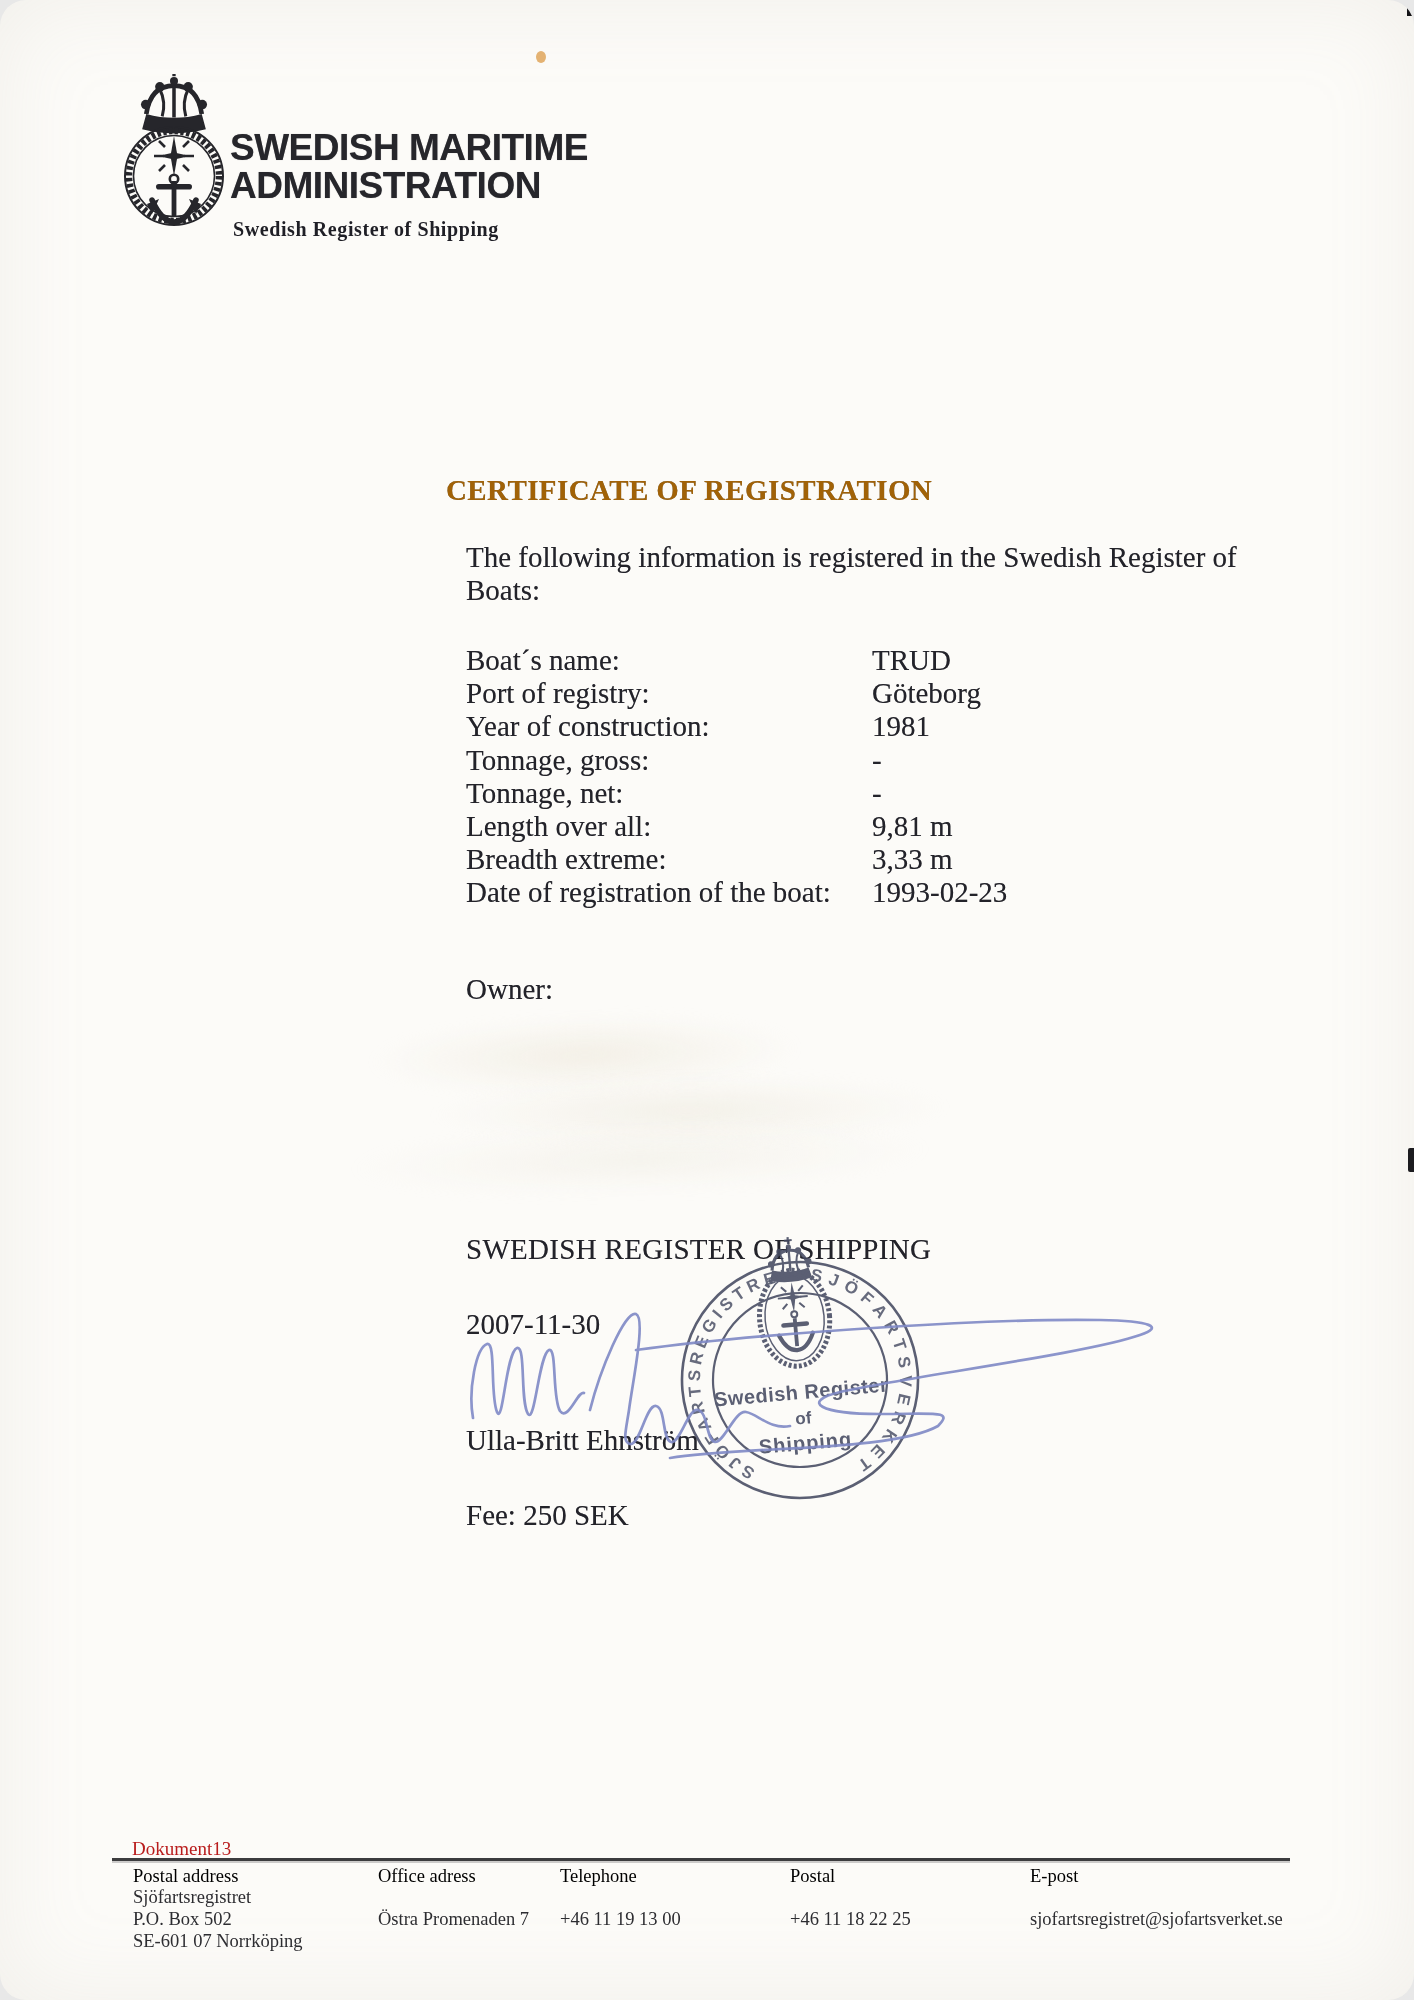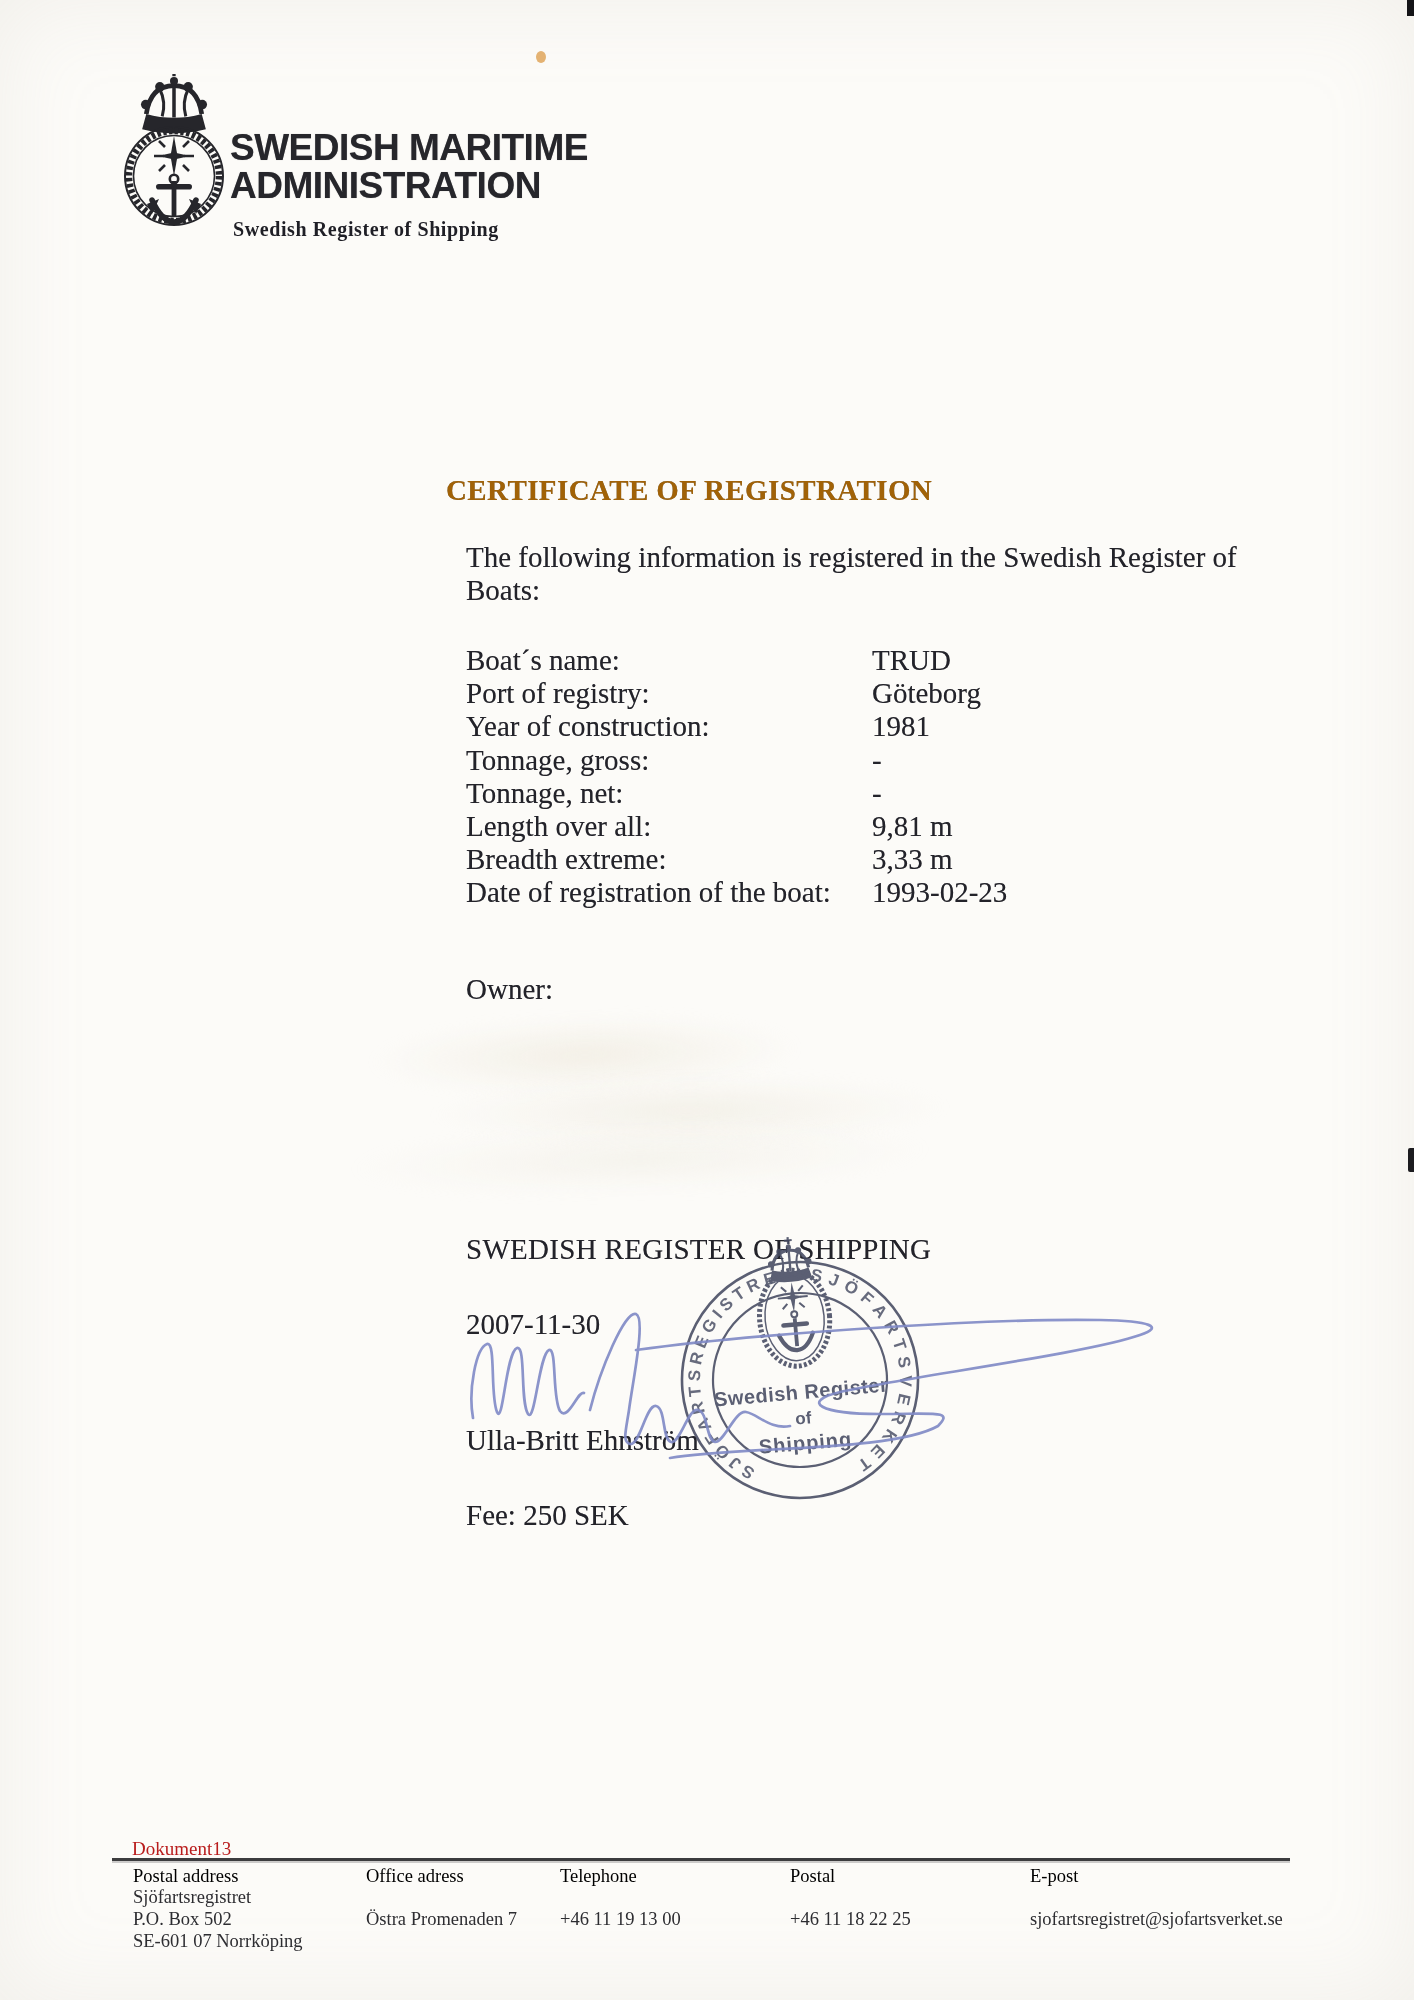--- a/index.html
+++ b/index.html
@@ -2,20 +2,21 @@
 <html><head>
 <meta charset="utf-8">
 <style>
   html,body{margin:0;padding:0;background:#e8e8e8;}
   #paper{
     position:relative;width:1414px;height:2000px;overflow:hidden;
     background:#fcfbf8;
     box-shadow:inset 0 0 90px rgba(175,170,155,0.14);
     font-family:"Liberation Serif", serif;
     color:#23232a;
+    border-radius:26px;
   }
   .abs{position:absolute;}
   
   .logo-text{left:230px;top:129px;font-family:"Liberation Sans",sans-serif;
     font-weight:700;font-size:37px;line-height:38px;letter-spacing:-0.5px;color:#26262b;
     text-shadow:0 0 .7px rgba(38,38,43,.55);}
   .logo-caption{left:233px;top:218px;font-weight:700;font-size:20px;letter-spacing:.6px;color:#1f1f26;}
   
   .doc-title{left:446px;top:474px;font-weight:700;font-size:29px;letter-spacing:.4px;color:#a16207;
     text-shadow:0 0 .6px rgba(24,24,31,.5);}
@@ -37,21 +38,21 @@
   .sm2{left:430px;top:1075px;width:520px;height:72px;transform:rotate(-1deg);
     background:radial-gradient(ellipse,rgba(238,234,223,.6),rgba(238,234,223,0) 70%);}
   .sm3{left:350px;top:1123px;width:580px;height:72px;transform:rotate(-2deg);
     background:radial-gradient(ellipse,rgba(240,237,228,.55),rgba(240,237,228,0) 70%);}
   
   .rule{left:112px;top:1858px;width:1178px;height:3px;background:#3c3c3e;
     box-shadow:0 2px 0 rgba(60,60,62,.25);}
   .docref{left:132px;top:1838px;font-size:19px;color:#b91c1c;}
   .f-label{font-size:18.5px;color:#000000;}
   .f-val{font-size:18.5px;color:#2d2d31;}
-  .fx1{left:133px;} .fx2{left:366px;} .fx3{left:560px;} .fx4{left:790px;} .fx5{left:1030px;}
+  .fx1{left:133px;} .fx2{left:378px;} .fx3{left:560px;} .fx4{left:790px;} .fx5{left:1030px;}
   .fy-label{top:1866px;} .fy-row{top:1909px;}
   
   .corner-mark{right:0;top:0;width:7px;height:16px;background:#141417;}
   .edge-mark{right:0;top:1148px;width:6px;height:24px;background:#1c1c20;border-radius:2px 0 0 2px;}
   .orange-dot{left:536px;top:51px;width:10px;height:12px;border-radius:50%;
     background:#e0a65b;opacity:.85;filter:blur(.5px);}
   svg{display:block;}
   .nonclick{pointer-events:none;}
 </style>
 </head>

